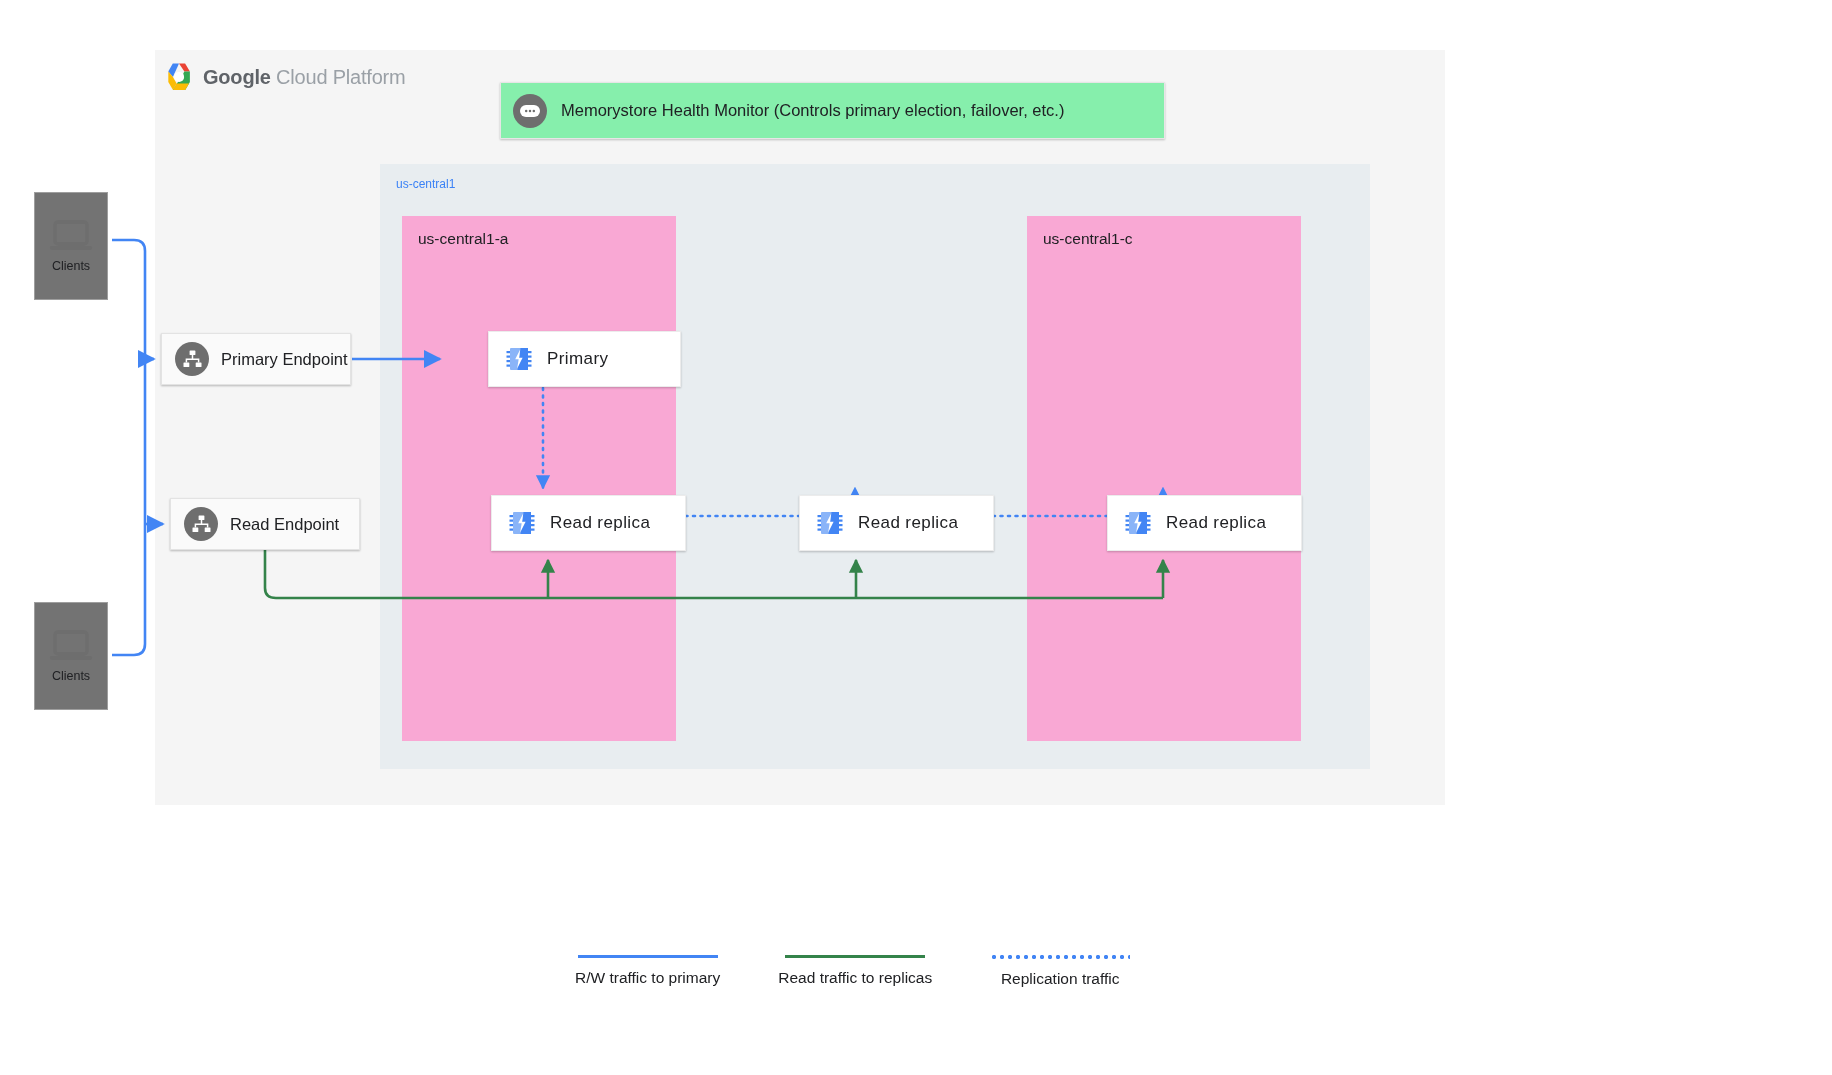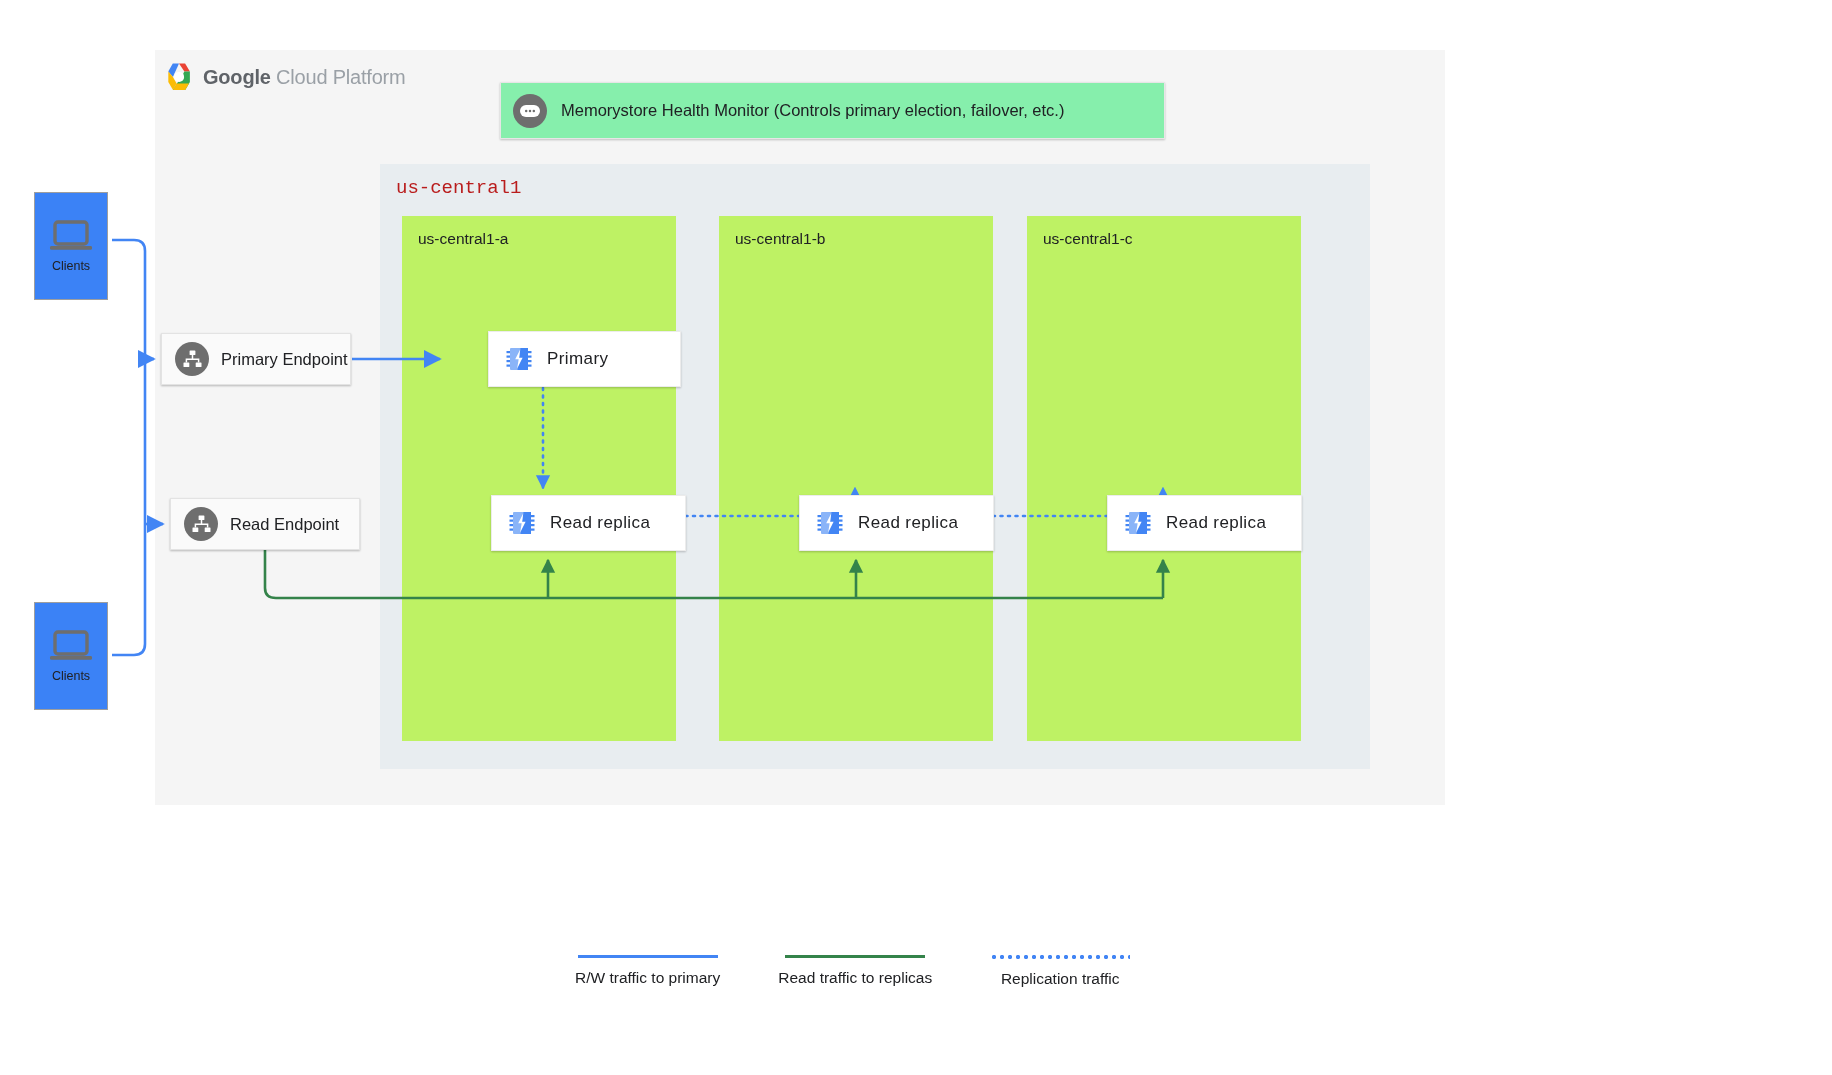--- a/index.html
+++ b/index.html
@@ -76,31 +76,30 @@
   }
 
   
   #region-box {
     left: 380px; top: 164px;
     width: 990px; height: 605px;
     background: #e8edf0;
   }
   #region-label {
     left: 396px; top: 177px;
-    font-size: 19px;
-    color: #b91c1c;
-    font-family: Liberation Mono, monospace;
+    font-size: 12px;
+    color: #3b82f6;
   }
 
   
   .zone {
     top: 216px;
     width: 274px;
     height: 525px;
-    background: #bef264;
+    background: #f9a8d4;
     border-radius: 0;
   }
   #zone-a { left: 402px; }
   #zone-b { left: 719px; }
   #zone-c { left: 1027px; }
   .zone-label {
     position: absolute;
     left: 16px; top: 14px;
     font-size: 15.5px;
     color: #202124;
@@ -147,21 +146,21 @@
     font-size: 16.5px;
     color: #202124;
     white-space: nowrap;
   }
   #endpoint-primary { left: 161px; top: 333px; width: 190px; }
   #endpoint-read    { left: 170px; top: 498px; width: 190px; }
 
   
   .client-card {
     width: 74px; height: 108px;
-    background: #3b82f6;
+    background: #737373;
     border: 1px solid #9e9e9e;
     display: flex;
     flex-direction: column;
     align-items: center;
     justify-content: center;
     gap: 7px;
   }
   .client-card .label {
     font-size: 12.5px;
     color: #202124;
@@ -235,23 +234,20 @@
       </svg>
     </span>
     <span class="label">Memorystore Health Monitor (Controls primary election, failover, etc.)</span>
   </div>
 
   <div id="region-box" class="abs"></div>
   <div id="region-label" class="abs">us-central1</div>
 
   <div id="zone-a" class="abs zone">
     <div class="zone-label">us-central1-a</div>
-  </div>
-  <div id="zone-b" class="abs zone">
-    <div class="zone-label">us-central1-b</div>
   </div>
   <div id="zone-c" class="abs zone">
     <div class="zone-label">us-central1-c</div>
   </div>
 
   <svg id="connectors" class="abs" viewBox="0 0 1832 1075">
     <defs>
       <marker id="arrow-blue" viewBox="0 0 10 10" refX="9" refY="5" markerWidth="7" markerHeight="7" orient="auto-start-reverse">
         <path d="M 0 0 L 10 5 L 0 10 z" fill="#4285f4"></path>
       </marker>

